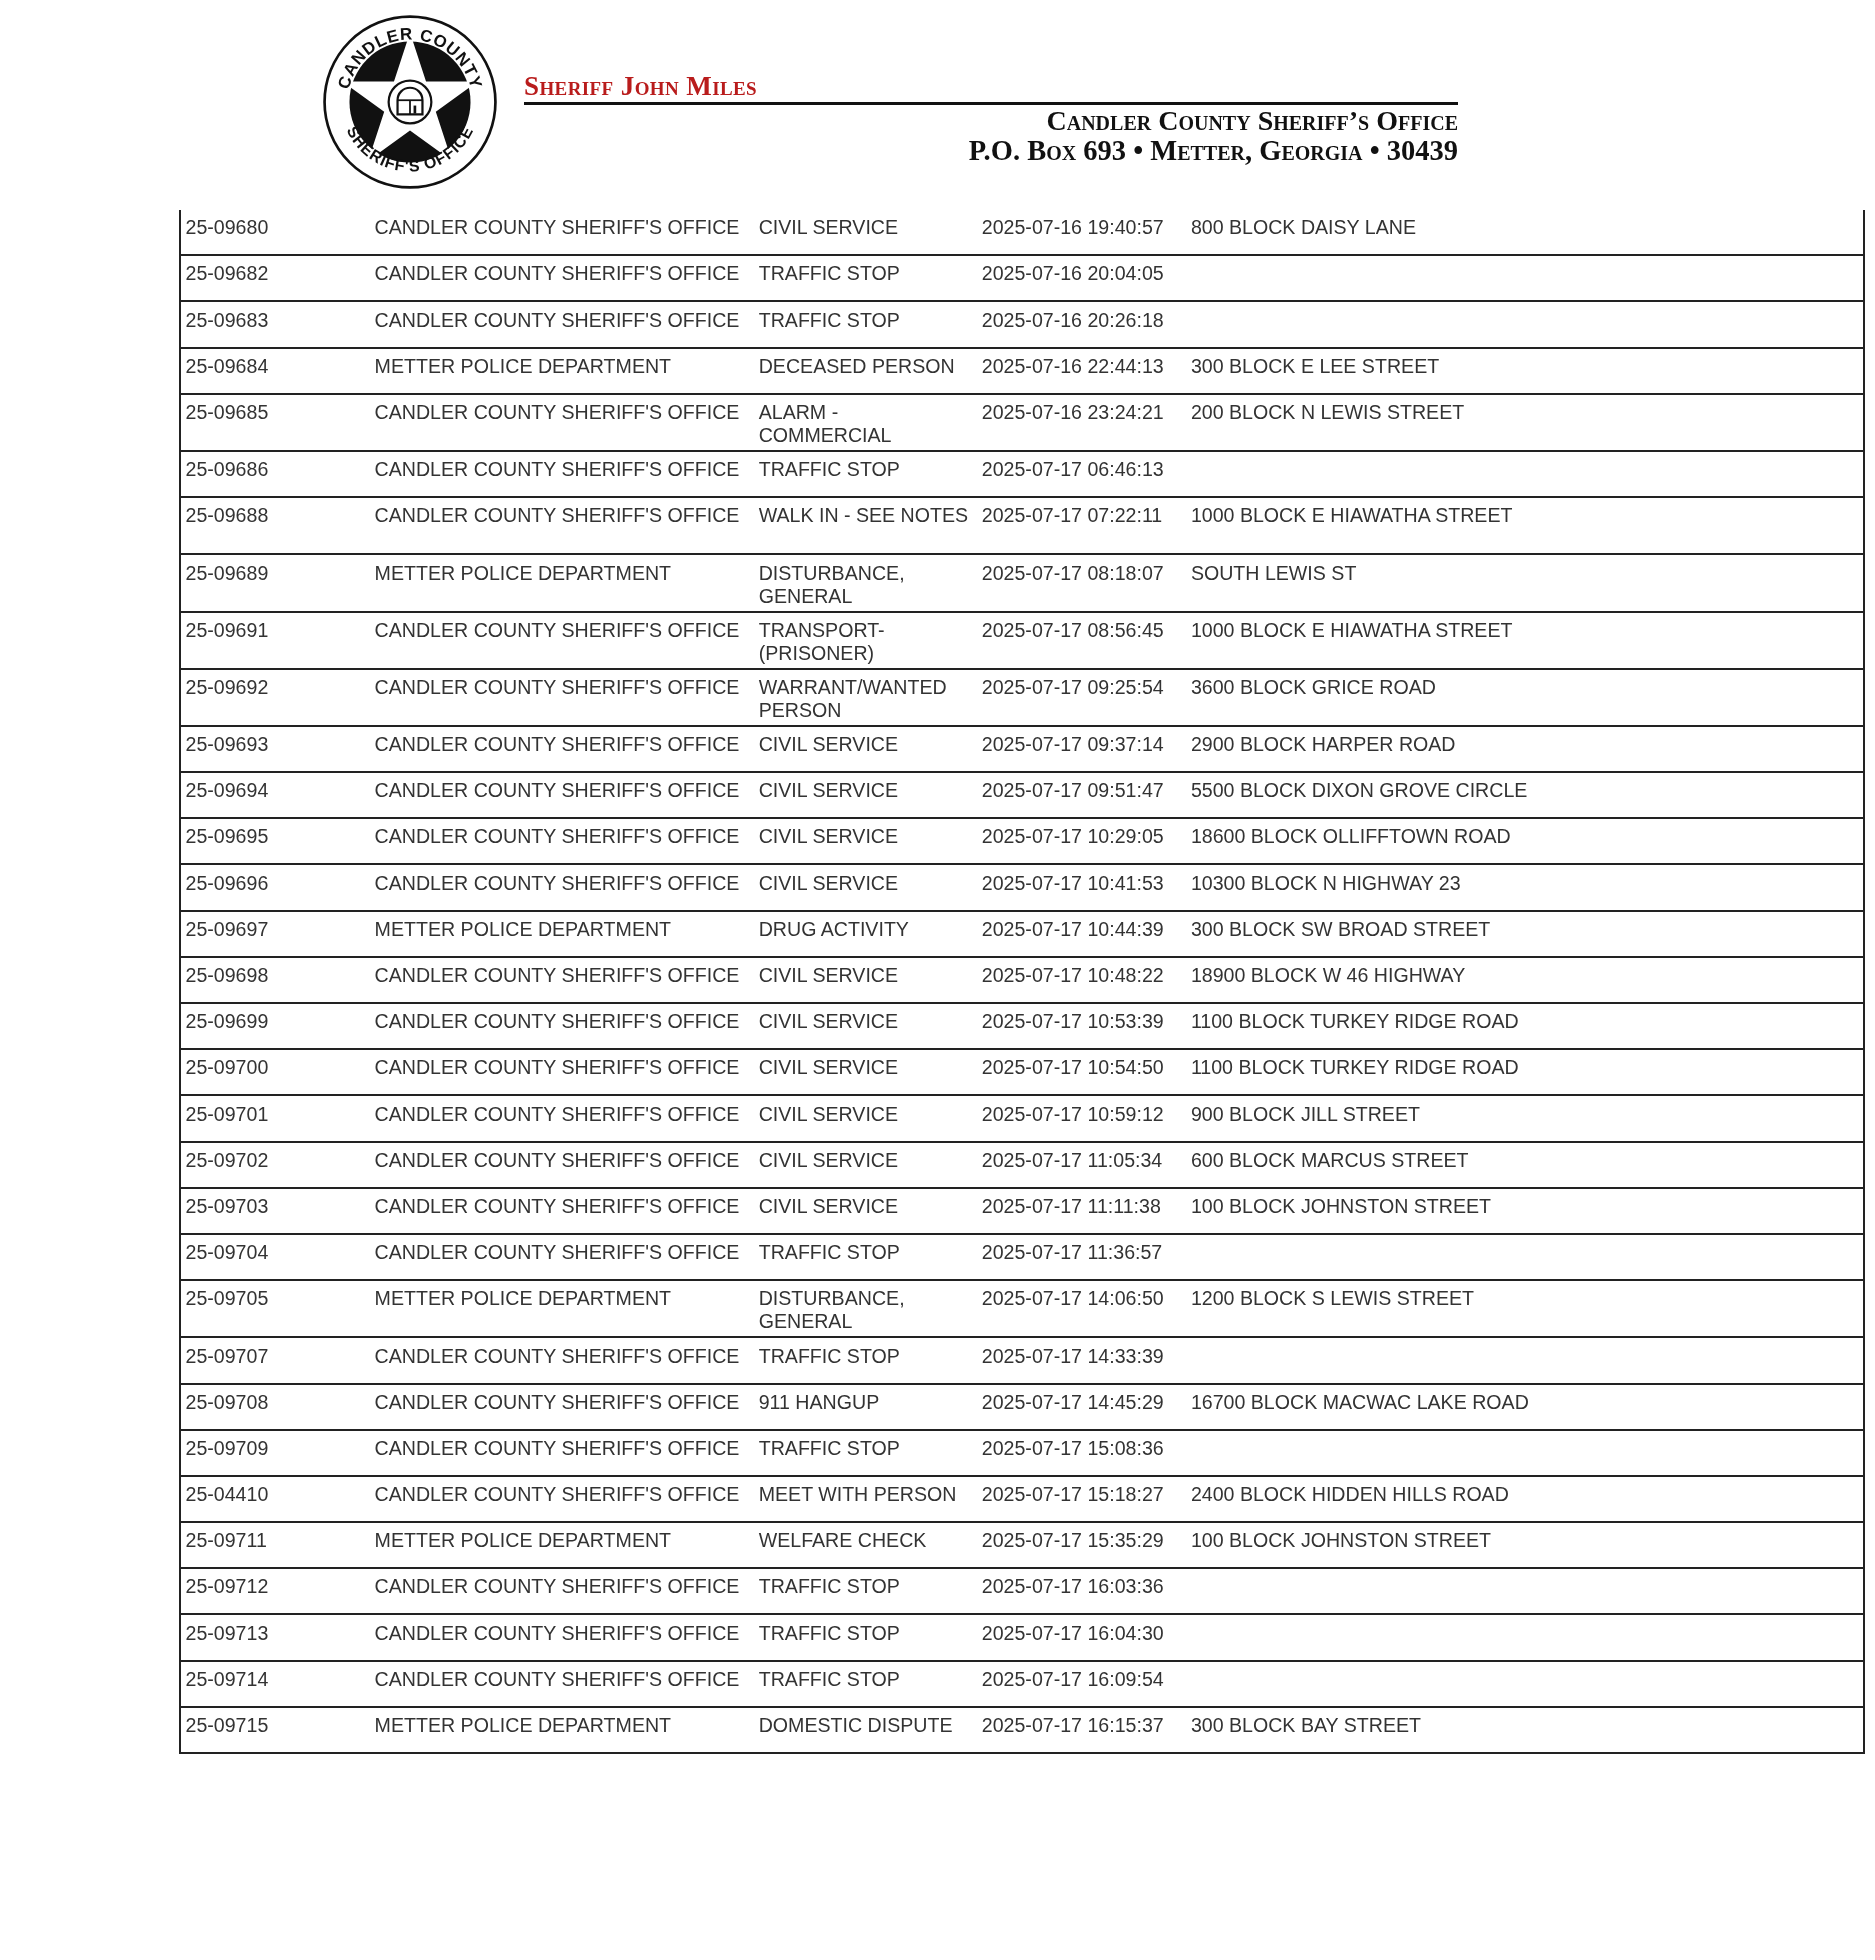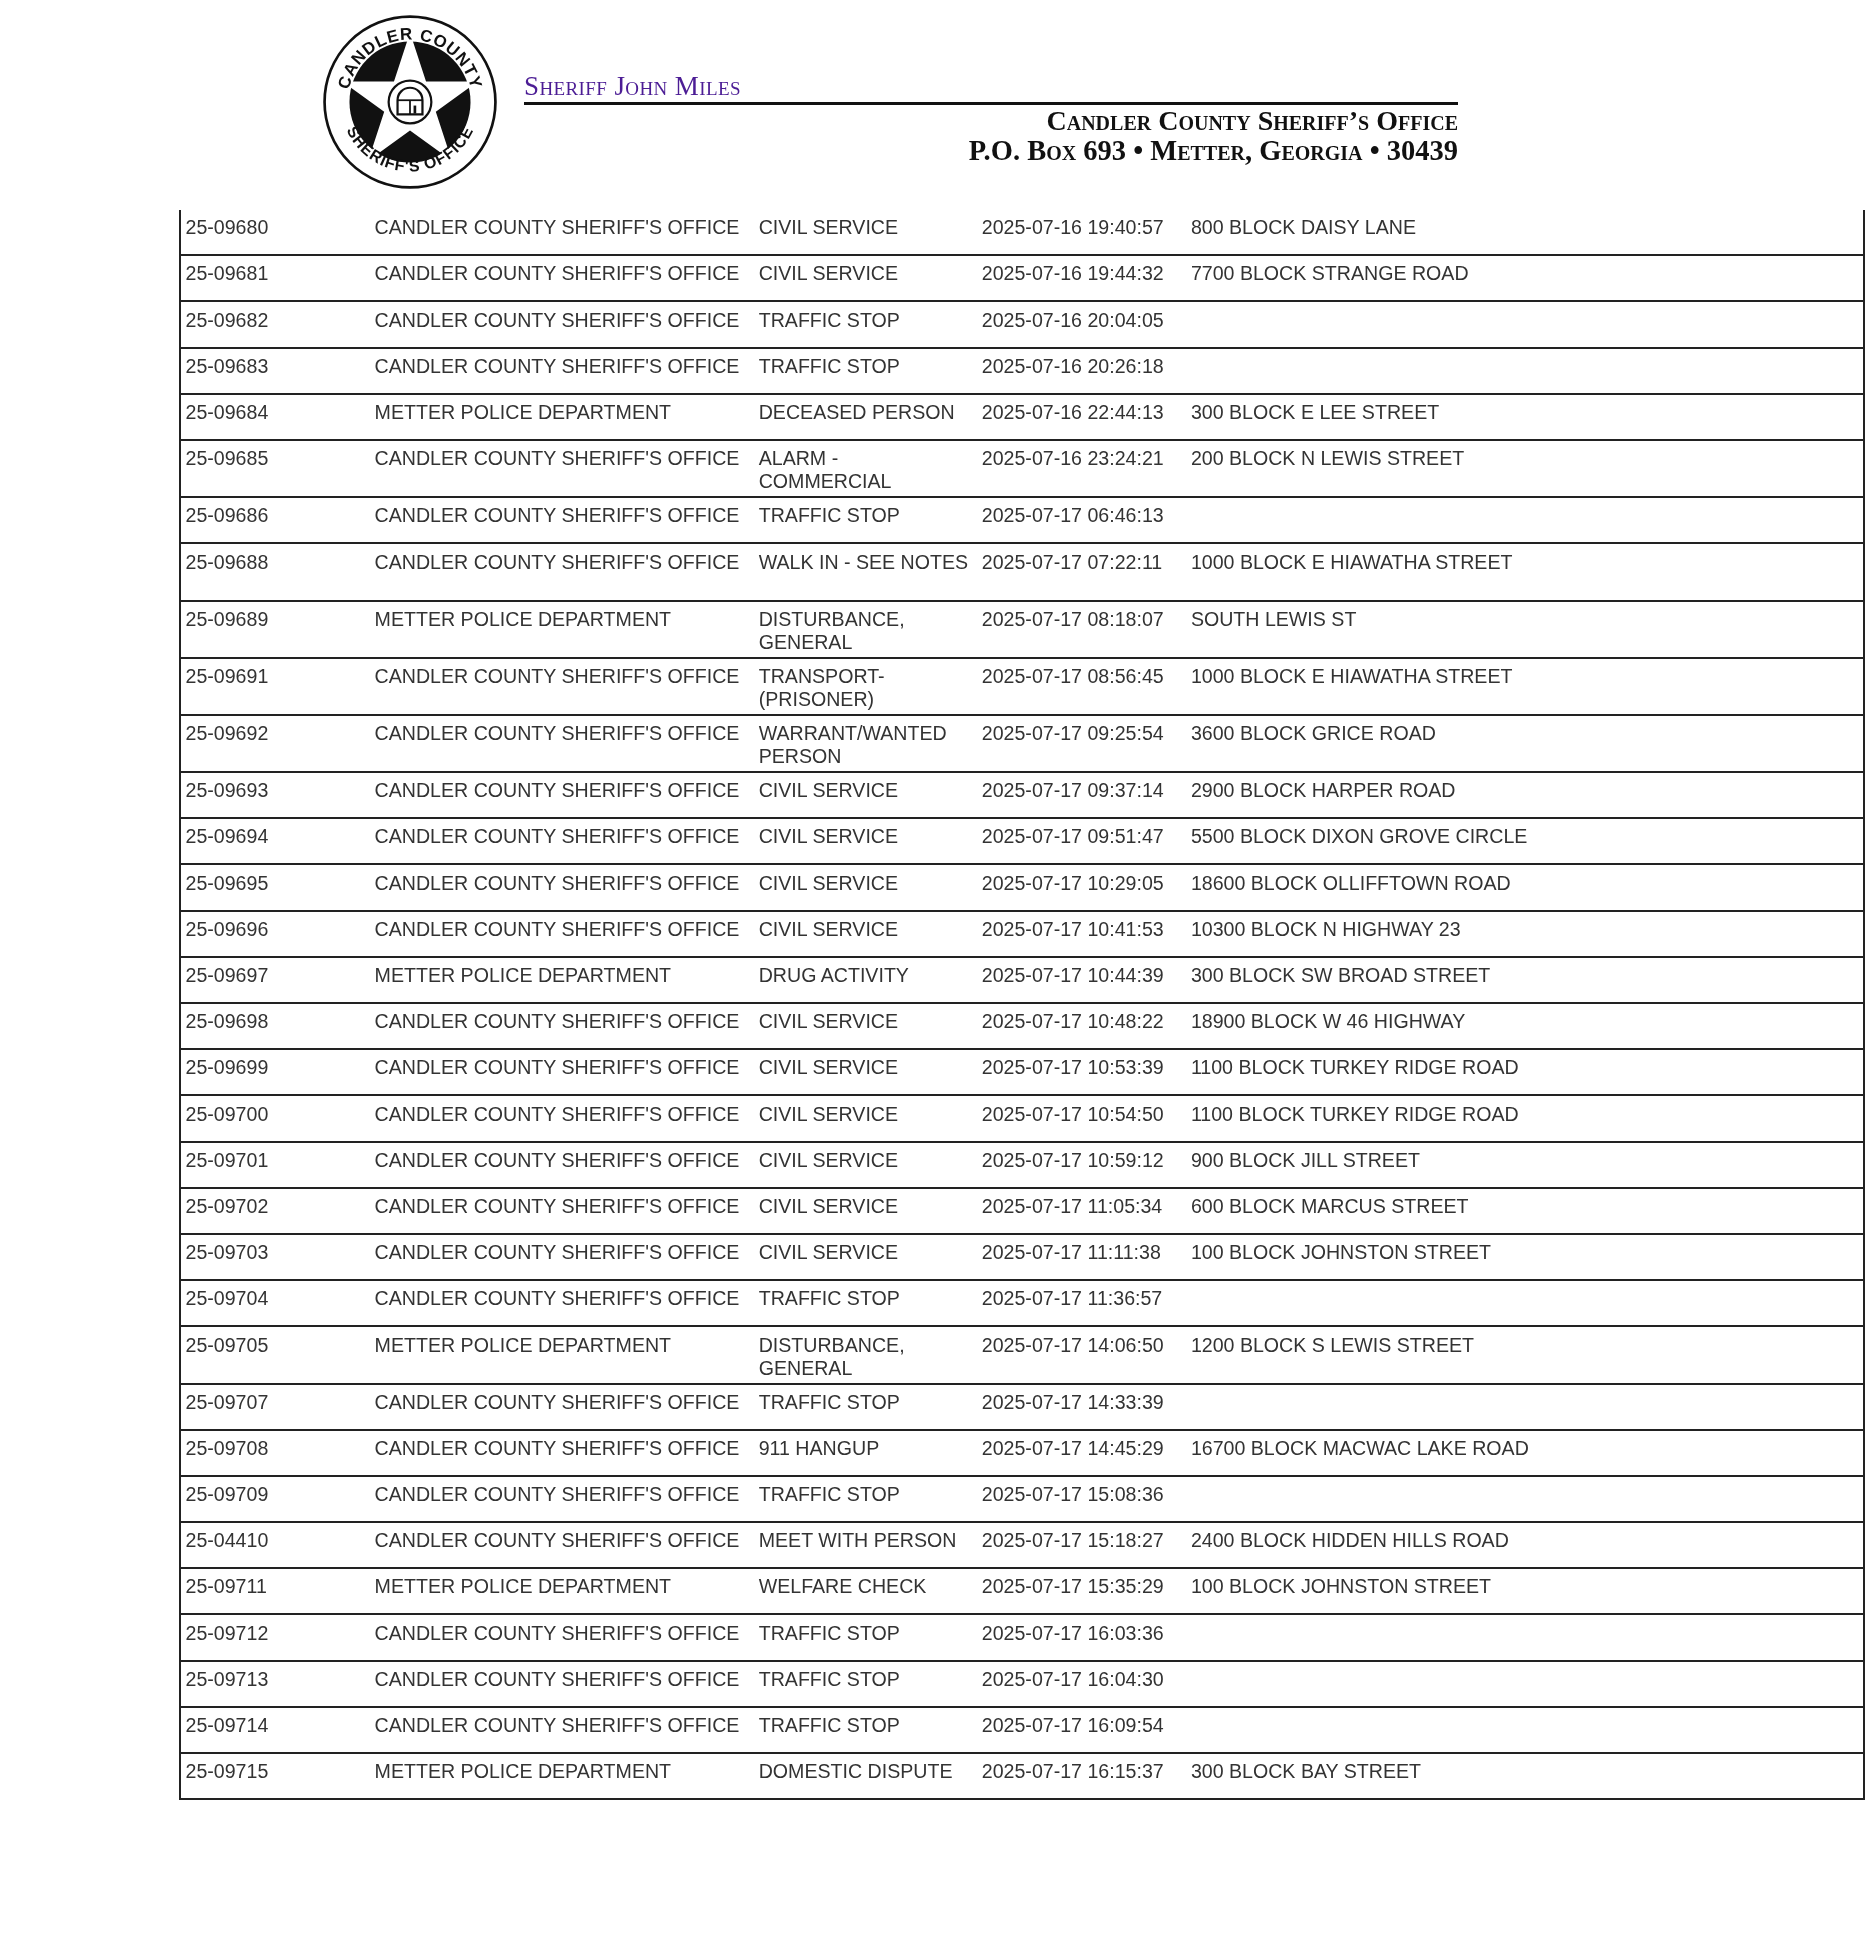--- a/index.html
+++ b/index.html
@@ -1,19 +1,19 @@
 <!DOCTYPE html>
 <html style="font-size:14.3px"><head>
 <meta charset="utf-8">
 <style>
   html, body { margin: 0; padding: 0; background: #ffffff; }
   body { width: 1876px; height: 1960px; position: relative; overflow: hidden; font-family: "Liberation Sans", sans-serif; }
   .letterhead { position: absolute; left: 0; top: 0; width: 1876px; height: 205px; }
   .seal { position: absolute; left: 321px; top: 12.5px; width: 178px; height: 178px; }
-  .sheriff-name { position: absolute; left: 524px; top: 71px; font-family: "Liberation Serif", serif; font-weight: normal; font-size: 27px; color: #4c1d95; letter-spacing: 0.4px; font-variant: small-caps; }
+  .sheriff-name { position: absolute; left: 524px; top: 71px; font-family: "Liberation Serif", serif; font-weight: bold; font-size: 27px; color: #b91c1c; letter-spacing: 0.4px; font-variant: small-caps; }
   .rule { position: absolute; left: 524px; top: 102px; width: 934px; height: 2.7px; background: #111; }
   .office-name { position: absolute; right: 418px; top: 105px; font-family: "Liberation Serif", serif; font-weight: bold; font-size: 28px; color: #111; font-variant: small-caps; white-space: nowrap; text-align: right; }
   .address { position: absolute; right: 418px; top: 135px; font-family: "Liberation Serif", serif; font-weight: bold; font-size: 28.5px; color: #111; font-variant: small-caps; white-space: nowrap; }
 
   .calls-table { position: absolute; left: 179px; top: 210px; width: 1686px; border-collapse: collapse; border-left: 2.7px solid #222; border-right: 2.7px solid #222; }
   .calls-table td { border-bottom: 2.7px solid #222; vertical-align: top; padding: 6.2px 3.6px 0 4.5px; font-size: 19.6px; line-height: 23px; color: #333; }
   .calls-table tr.single td { height: 38px; }
   .calls-table tr.double td { height: 49px; }
   .c1 { width: 181px; }
   .c2 { width: 376px; margin-top: 34px; }
@@ -54,27 +54,20 @@
 <table class="calls-table">
   <tbody id="calls-body">
       <tr class="single">
         <td class="c1">25-09680</td>
         <td class="c2">CANDLER COUNTY SHERIFF'S OFFICE</td>
         <td class="c3">CIVIL SERVICE</td>
         <td class="c4">2025-07-16 19:40:57</td>
         <td class="c5">800 BLOCK DAISY LANE</td>
       </tr>
       <tr class="single">
-        <td class="c1">25-09681</td>
-        <td class="c2">CANDLER COUNTY SHERIFF'S OFFICE</td>
-        <td class="c3">CIVIL SERVICE</td>
-        <td class="c4">2025-07-16 19:44:32</td>
-        <td class="c5">7700 BLOCK STRANGE ROAD</td>
-      </tr>
-      <tr class="single">
         <td class="c1">25-09682</td>
         <td class="c2">CANDLER COUNTY SHERIFF'S OFFICE</td>
         <td class="c3">TRAFFIC STOP</td>
         <td class="c4">2025-07-16 20:04:05</td>
         <td class="c5"></td>
       </tr>
       <tr class="single">
         <td class="c1">25-09683</td>
         <td class="c2">CANDLER COUNTY SHERIFF'S OFFICE</td>
         <td class="c3">TRAFFIC STOP</td>

